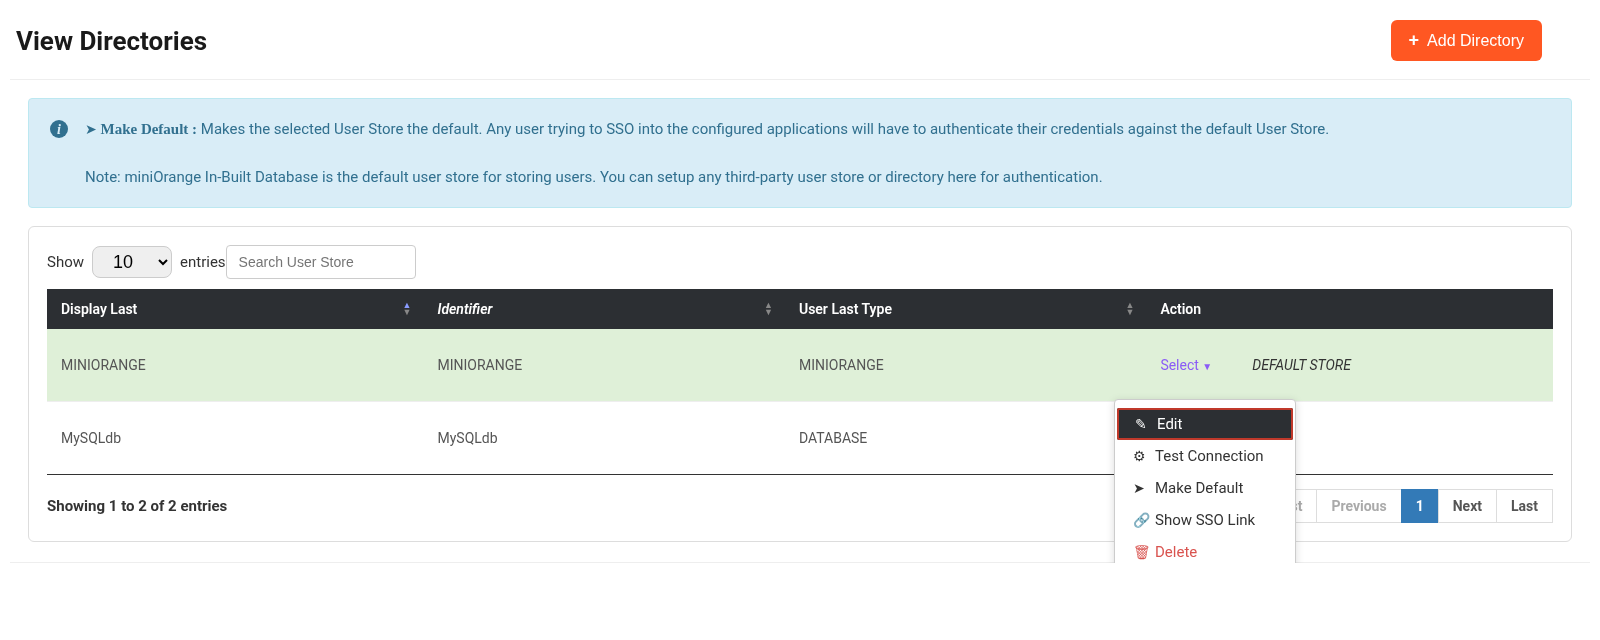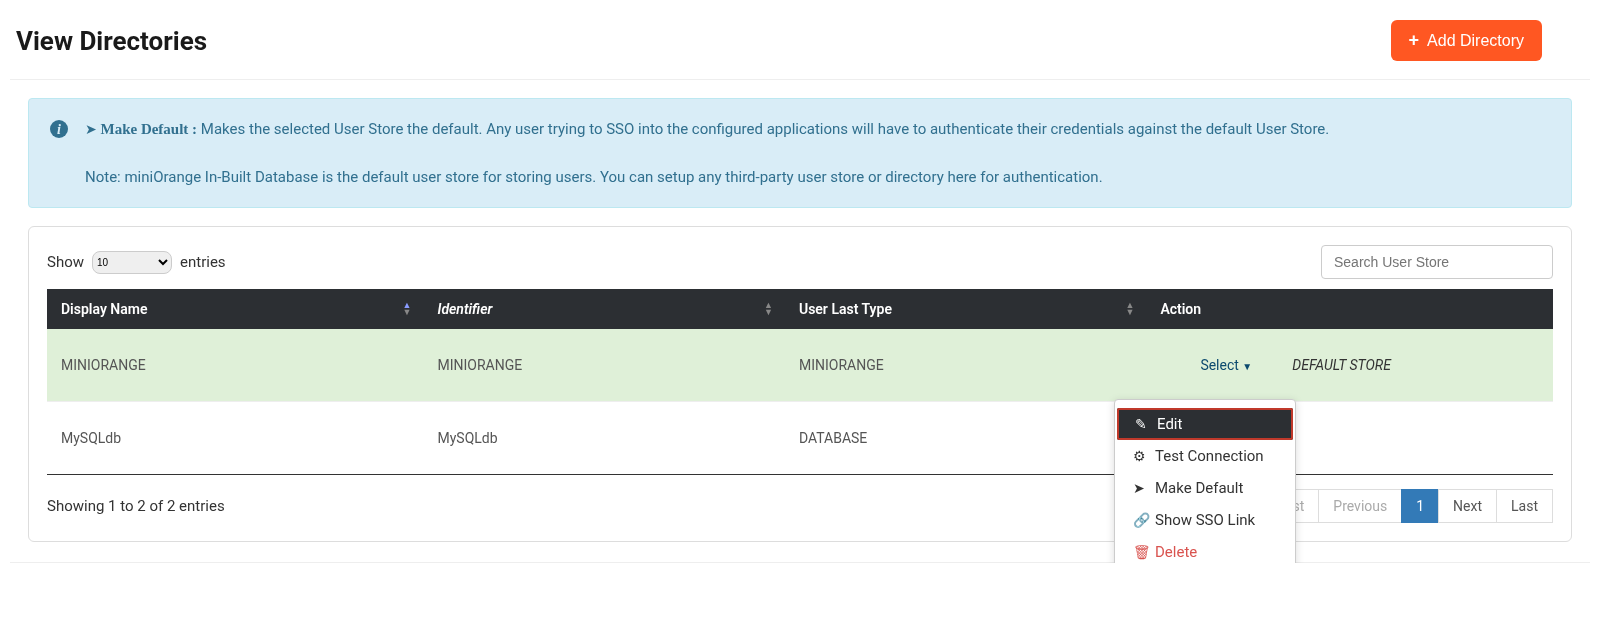--- a/index.html
+++ b/index.html
@@ -11,43 +11,43 @@
 .plus-icon { font-size: 18px; font-weight: bold; }
 hr.top-sep { border: none; border-top: 1px solid #eee; margin: 0 10px 18px 10px; }
 
 .info-panel { margin: 0 28px 18px 28px; background: #d9edf7; border: 1px solid #bce8f1; border-radius: 4px; padding: 18px 20px; color: #31708f; display: flex; gap: 16px; }
 .info-icon { font-size: 20px; padding-top: 2px; }
 .info-body { line-height: 1.6; }
 .pointer-icon { font-size: 14px; }
 .info-body strong { color: #31708f; font-family: Liberation Serif, serif; }
 
 .card { margin: 0 28px; border: 1px solid #ddd; border-radius: 6px; padding: 18px; background: #fff; }
-.table-controls { display: flex; justify-content: space-between; align-items: center; margin-bottom: 10px; }
+.table-controls { display: flex; justify-content: flex-start; align-items: center; margin-bottom: 10px; }
 .show-entries { display: flex; align-items: center; gap: 8px; }
-.show-entries select { padding: 4px 0; border: 1px solid #ccc; border-radius: 8px; font-size: 10px; width: 80px; }
-.search-input { border: 1px solid #ccc; border-radius: 4px; padding: 8px 12px; width: 232px; font-size: 14px; }
+.show-entries select { padding: 4px 16px; border: 1px solid #ccc; border-radius: 8px; font-size: 18px; width: 80px; }
+.search-input { border: 1px solid #ccc; border-radius: 4px; padding: 8px 12px; width: 190px; font-size: 14px; }
 
 .data-table { width: 100%; border-collapse: collapse; }
 .data-table thead th { background: #2c2f33; color: #fff; text-align: left; padding: 12px 14px; font-weight: 600; font-size: 14px; position: relative; }
 .col-display { width: 25%; }
 .col-identifier { width: 24%; font-style: italic; }
 .col-type { width: 24%; }
 .col-action { width: 27%; }
 .sort-indicator { position: absolute; right: 12px; top: 50%; transform: translateY(-50%); display: flex; flex-direction: column; font-size: 9px; line-height: 7px; color: #888; }
 .sort-indicator .active { color: #8a9cff; }
 .data-table tbody td { padding: 28px 14px; border-bottom: 1px solid #eee; font-size: 14px; color: #555; }
 .row-default { background: #dff0d8; }
 .row-default td{ background: #dff0d8; }
 .action-cell { display: flex; align-items: center; gap: 40px; }
-.select-link { color: #0c4a6e; cursor: pointer; font-size: 14px; margin-left: 40px; }
+.select-link { color: #8b5cf6; cursor: pointer; font-size: 14px; }
 .caret-down { font-size: 10px; }
 .default-store { font-style: italic; font-weight: 400; color: #333; }
 .table-bottom-border{ border-bottom: 1px solid #333 !important;}
 
-.table-footer { display: flex; justify-content: space-between; align-items: center; margin-top: 14px; position: relative; }
+.table-footer { display: flex; justify-content: space-between; align-items: center; margin-top: 14px; position: relative; font-weight: bold; }
 .pagination { display: flex; }
 .pagination .pg-btn { border: 1px solid #ddd; padding: 8px 14px; font-size: 14px; color: #555; background: #fff; cursor: pointer; margin-left: -1px; }
 .pagination .pg-btn.disabled { color: #aaa; }
 .pagination .pg-btn.active { background: #337ab7; color: #fff; border-color: #337ab7; }
 
 .dropdown-menu { position: absolute; background: #fff; border: 1px solid #ccc; border-radius: 4px; box-shadow: 0 2px 8px rgba(0,0,0,0.15); padding: 8px 0; width: 182px; z-index: 100; }
 .dropdown-menu .item { padding: 7px 18px; font-size: 15px; cursor: pointer; display: flex; align-items: center; gap: 8px; color: #333; }
 .dropdown-menu .item.active { background: #2c2f33; color: #fff; outline: 2px solid #c0392b; outline-offset: -2px; margin: 0 2px; border-radius: 2px; }
 .dropdown-menu .item.delete { color: #d9534f; }
 .dropdown-menu .mi { font-size: 14px; width: 14px; display: inline-block; }
@@ -97,21 +97,21 @@
       </select>
       <span>entries</span>
     </div>
     <input class="search-input" type="text" placeholder="Search User Store" style="">
   </div>
 
   <table class="data-table">
     <thead>
       <tr>
         <th class="col-display">
-          <span>Display Name</span>
+          <span>Display Last</span>
           <span class="sort-indicator">
                 <span class="active">▲</span>
                 <span>▼</span>
               </span>
         </th>
         <th class="col-identifier">
           <span>Identifier</span>
           <span class="sort-indicator">
                 <span>▲</span>
                 <span>▼</span>

